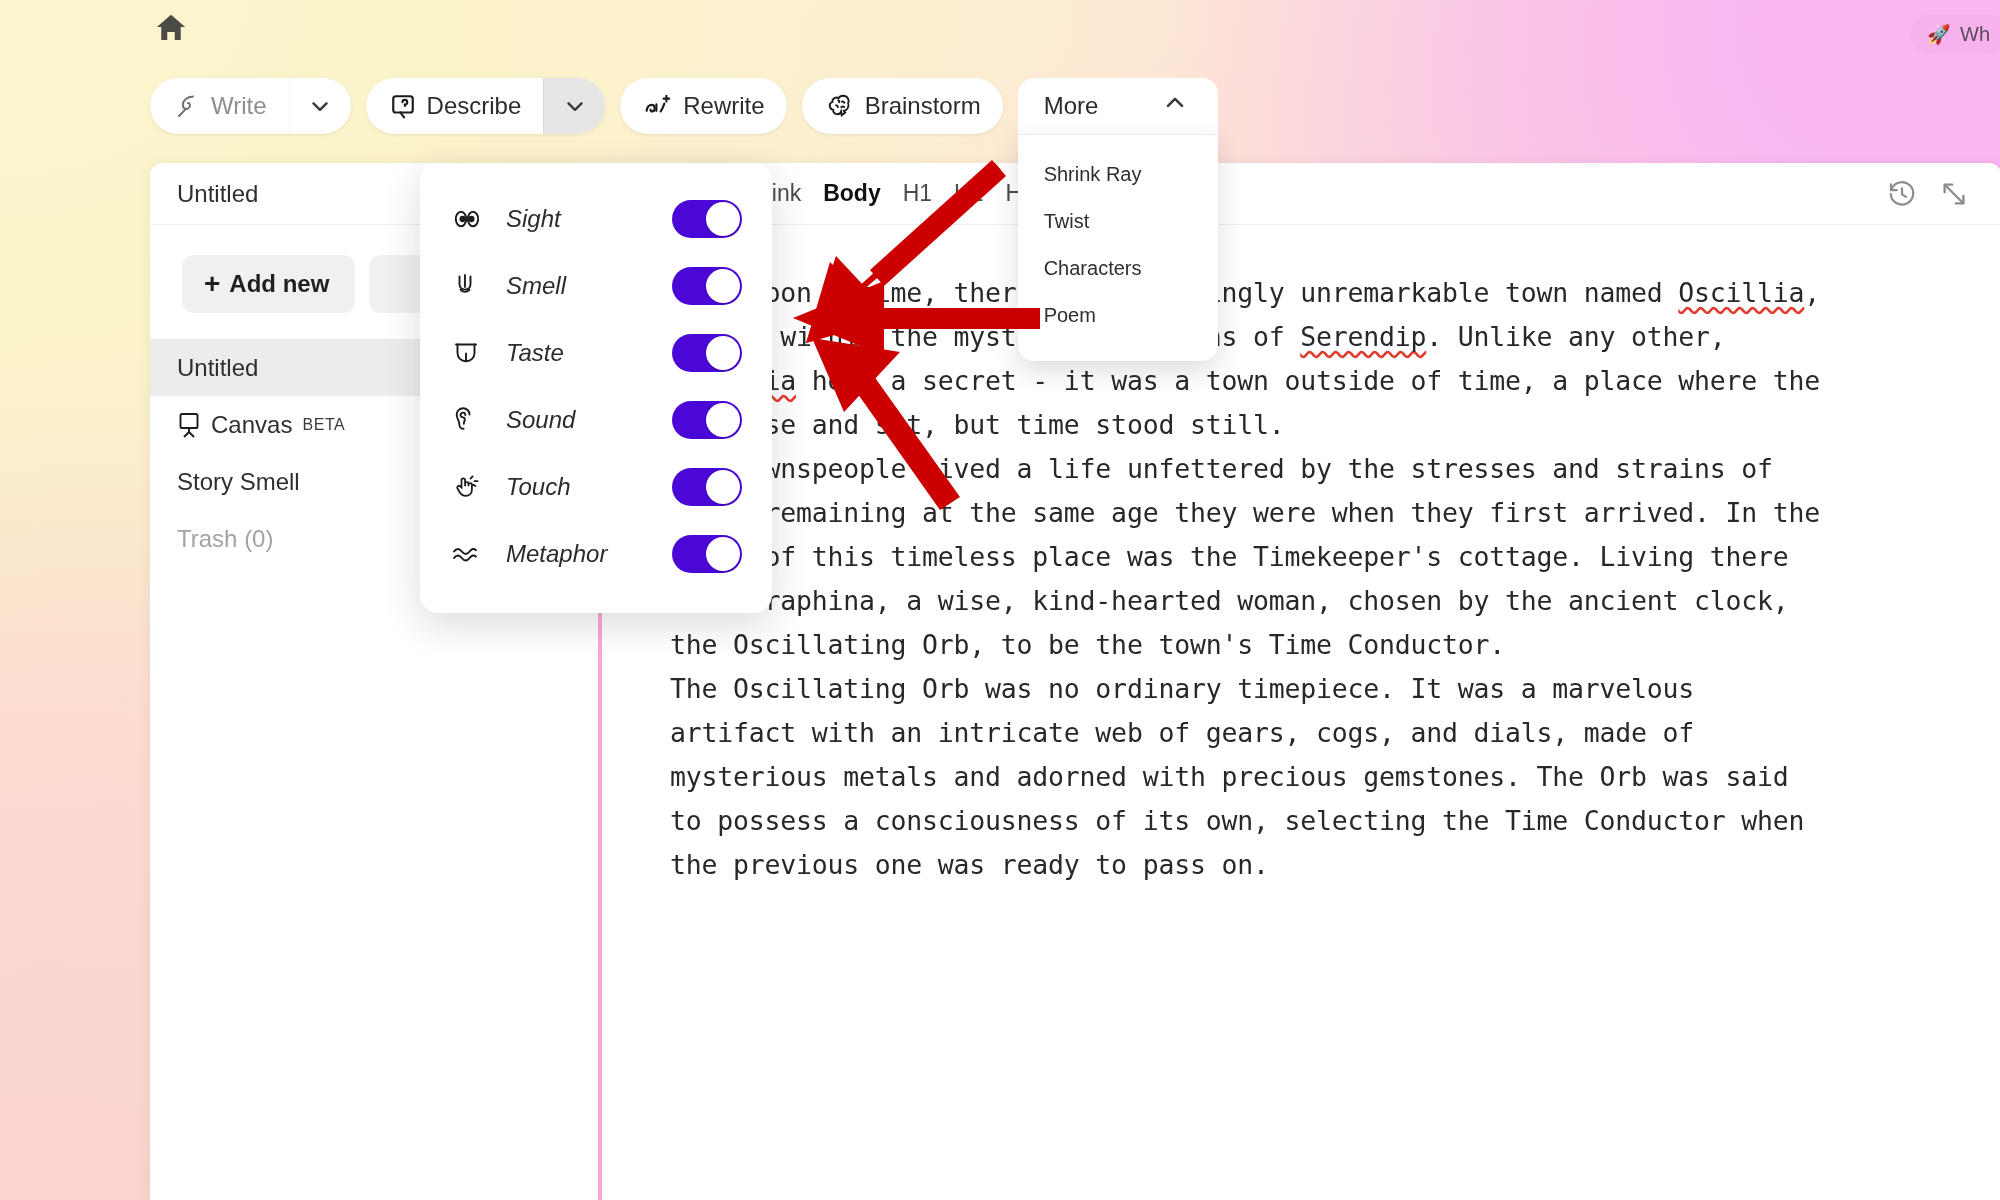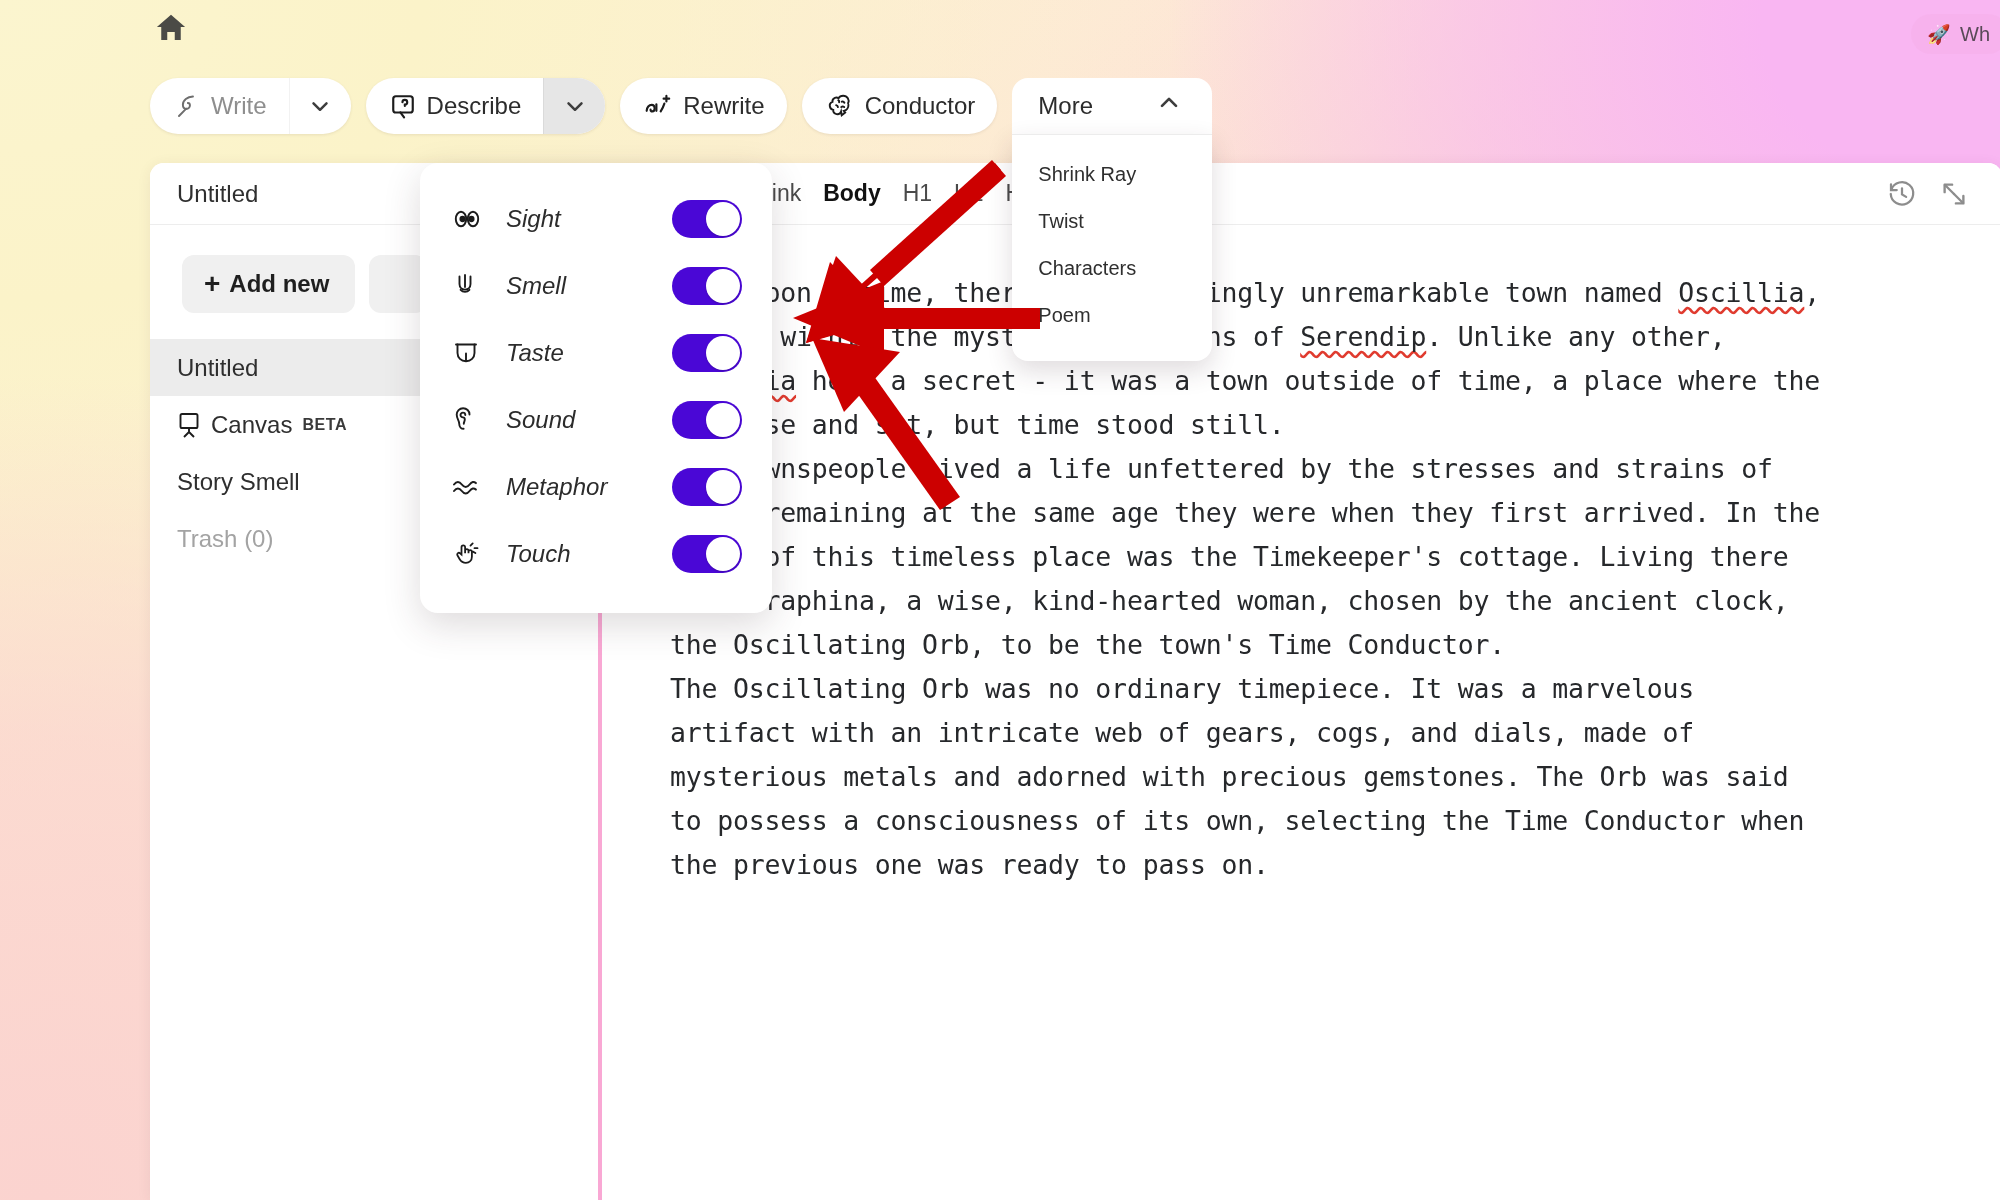--- a/index.html
+++ b/index.html
@@ -214,21 +214,21 @@
     font-size: 24px;
     color: #2f2f2f;
     cursor: pointer;
   }
   .side-item.selected { background: #ececec; }
   .side-item.dim { color: #a3a3a3; }
   .side-item .beta {
     font-size: 16px;
     letter-spacing: 0.6px;
     color: #3a3a3a;
-    font-weight: 700;
+    font-weight: 400;
   }
   .side-item svg { display: block; }
 
   
   #editor {
     flex: 1;
     height: 100%;
     display: flex;
     flex-direction: column;
     background: #ffffff;
@@ -500,21 +500,21 @@
     </div>
 
     <div class="pill">
       <div class="pill-main">
         <span class="pill-icon">
           <svg width="28" height="26" viewBox="0 0 26 24" fill="none" stroke="#1c1c1c" stroke-width="1.8" stroke-linecap="round">
             <path d="M20.5 9.5 c1.6 -3.2 -0.6 -7.0 -4.6 -7.0 c-2.2 0 -3.6 1.0 -4.3 2.3 c-0.9 -0.7 -2.2 -0.9 -3.4 -0.4 c-1.6 0.7 -2.4 2.3 -2.2 3.8 c-1.8 0.7 -2.8 2.5 -2.4 4.3 c0.3 1.6 1.6 2.8 3.1 3.1 c-0.1 1.8 1.1 3.5 3.0 3.9 c1.9 0.4 3.7 -0.7 4.3 -2.4 l0.6 3.4 l3.2 -2.4 l-1.2 -1.6 c2.6 -0.6 4.4 -3.0 4.2 -5.6"></path>
             <path d="M11.4 6.6 c0.7 0.4 1.0 1.2 0.8 2.0 M9.4 11.2 c0.9 0.2 1.6 0.9 1.7 1.8 M14.6 8.0 c1.0 -0.3 2.0 0.1 2.5 1.0 M14.2 13.0 c0.8 -0.6 1.9 -0.6 2.7 0"></path>
           </svg>
         </span>
-        <span>Conductor</span>
+        <span>Brainstorm</span>
       </div>
     </div>
 
     <div id="more-wrap">
       <div id="more-pill">
         <span>More</span>
         <span>
           <svg width="28" height="28" viewBox="0 0 24 24" fill="none" stroke="#3d3d3d" stroke-width="2.3" stroke-linecap="round" stroke-linejoin="round">
             <path d="M6 14.5 L12 8.5 L18 14.5"></path>
           </svg>
@@ -576,40 +576,40 @@
         <path d="M17.5 8.5 c0 -3.6 -2.8 -6.3 -6.4 -6.3 c-3.6 0 -6.4 2.8 -6.4 6.4 c0 4.4 2.6 5.6 2.6 9.6 c0 2.8 1.9 4.6 4.3 4.6"></path>
         <path d="M13.3 9.0 a2.4 2.4 0 1 0 -2.4 2.4 c1.2 0 1.9 0.9 1.9 2.2 c0 1.6 -1.0 2.5 -1.0 4.2"></path>
       </svg>
     </span>
     <span class="sense-label">Sound</span>
     <span class="toggle"></span>
   </div>
 
   <div class="sense-row">
     <span class="sense-icon">
+      <svg width="28" height="28" viewBox="0 0 28 28" fill="none" stroke="#1c1c1c" stroke-width="1.8" stroke-linecap="round">
+        <path d="M9.5 14.5 V7.2 a1.8 1.8 0 0 1 3.6 0 v6.0 v-2.4 a1.7 1.7 0 0 1 3.4 0 v2.4 v-1.4 a1.7 1.7 0 0 1 3.4 0 v5.0 c0 3.6 -2.6 6.0 -6.0 6.0 c-3.2 0 -5.0 -1.6 -6.2 -3.6 l-2.3 -3.9 a1.7 1.7 0 0 1 2.7 -2.0 Z"></path>
+        <path d="M18.5 5.6 l2.2 -2.2 M22.5 8.2 h3.0 M20.8 11.6 l2.6 1.4"></path>
+      </svg>
+    </span>
+    <span class="sense-label">Touch</span>
+    <span class="toggle"></span>
+  </div>
+
+  <div class="sense-row">
+    <span class="sense-icon">
       <svg width="30" height="20" viewBox="0 0 30 20" fill="none" stroke="#1c1c1c" stroke-width="2.0" stroke-linecap="round">
         <path d="M2 7.5 c2.6 -3.4 5.2 -3.4 7.8 0 c2.6 3.4 5.2 3.4 7.8 0 c2.1 -2.8 4.2 -3.3 6.3 -1.4"></path>
         <path d="M2 14 c2.6 -3.4 5.2 -3.4 7.8 0 c2.6 3.4 5.2 3.4 7.8 0 c2.1 -2.8 4.2 -3.3 6.3 -1.4"></path>
       </svg>
     </span>
     <span class="sense-label">Metaphor</span>
     <span class="toggle"></span>
   </div>
 
-  <div class="sense-row">
-    <span class="sense-icon">
-      <svg width="28" height="28" viewBox="0 0 28 28" fill="none" stroke="#1c1c1c" stroke-width="1.8" stroke-linecap="round">
-        <path d="M9.5 14.5 V7.2 a1.8 1.8 0 0 1 3.6 0 v6.0 v-2.4 a1.7 1.7 0 0 1 3.4 0 v2.4 v-1.4 a1.7 1.7 0 0 1 3.4 0 v5.0 c0 3.6 -2.6 6.0 -6.0 6.0 c-3.2 0 -5.0 -1.6 -6.2 -3.6 l-2.3 -3.9 a1.7 1.7 0 0 1 2.7 -2.0 Z"></path>
-        <path d="M18.5 5.6 l2.2 -2.2 M22.5 8.2 h3.0 M20.8 11.6 l2.6 1.4"></path>
-      </svg>
-    </span>
-    <span class="sense-label">Touch</span>
-    <span class="toggle"></span>
-  </div>
-
 </div>
 
 <svg id="annotations" viewBox="0 0 2000 1200">
   <g fill="#cc0000" stroke="none">
 
     <g>
       <path d="M995 163 L856 289 L830 262 L806 343 L886 318 L861 292 L1001 170 Z"></path>
       <path d="M992 160 L870 270 L884 286 L1006 176 Z"></path>
       <polygon points="806,343 894,318 836,256"></polygon>
     </g>

